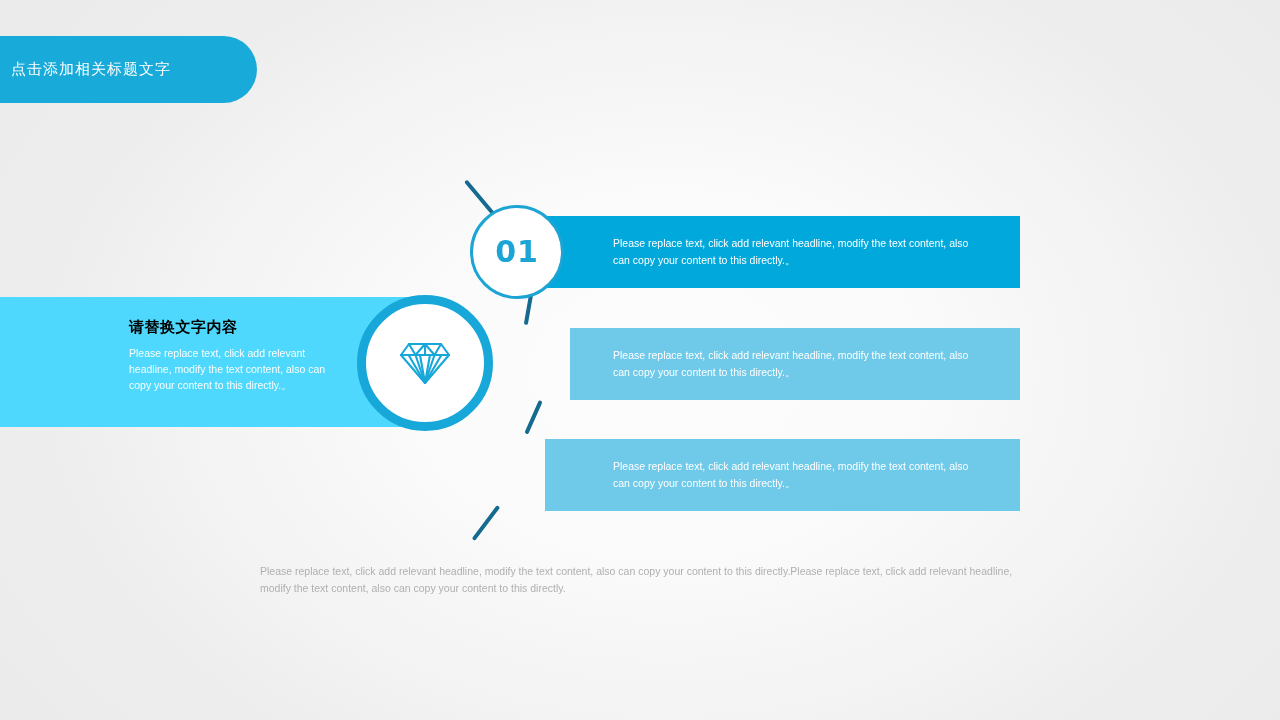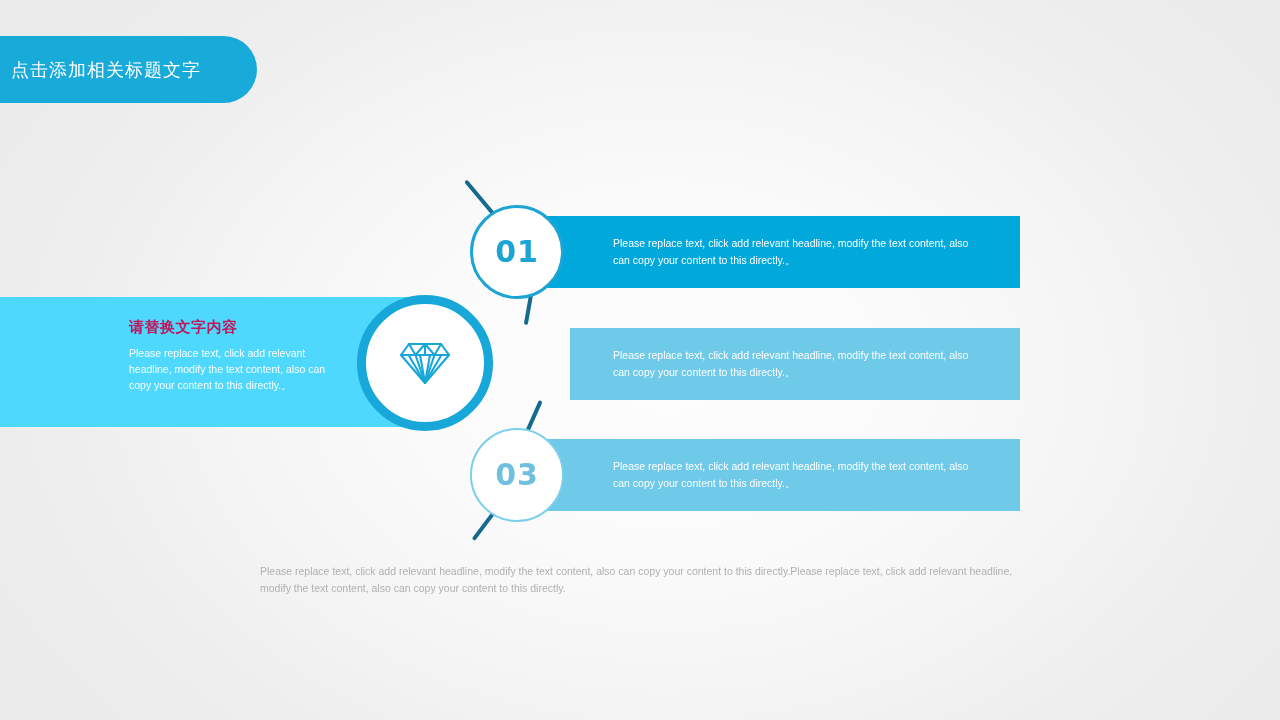--- a/index.html
+++ b/index.html
@@ -37,21 +37,21 @@
     width: 257px;
     height: 67px;
     background: #18AAD9;
     border-top-right-radius: 34px;
     border-bottom-right-radius: 34px;
     display: flex;
     align-items: center;
   }
   #title-text {
     color: #ffffff;
-    font-size: 18px;
+    font-size: 15px;
     letter-spacing: 1px;
     padding-left: 11px;
     white-space: nowrap;
     font-family: "DejaVu Sans", "Liberation Sans", sans-serif;
   }
 
   
   #left-panel {
     position: absolute;
     left: 0;
@@ -60,21 +60,21 @@
     height: 130px;
     background: #4FD8FD;
   }
   #left-panel-inner {
     position: absolute;
     left: 129px;
     top: 21px;
     width: 215px;
   }
   #left-heading {
-    color: #be185d;
+    color: #000000;
     font-size: 15px;
     font-weight: bold;
     letter-spacing: 0.5px;
     margin: 0 0 9px 0;
     font-family: "DejaVu Sans", "Liberation Sans", sans-serif;
   }
   #left-body {
     color: #ffffff;
     font-size: 10.5px;
     line-height: 1.52;
@@ -278,20 +278,17 @@
   <div class="row" id="row-2">
     <div class="row-bar">
       <p class="row-bar-text">Please replace text, click add relevant headline, modify the text content, also can copy your content to this directly.。</p>
     </div>
   </div>
 
   <div class="row" id="row-3">
     <div class="row-bar">
       <p class="row-bar-text">Please replace text, click add relevant headline, modify the text content, also can copy your content to this directly.。</p>
     </div>
-    <div class="row-circle">
-      <span class="row-num">03</span>
-    </div>
   </div>
 
   <p id="footer-note">Please replace text, click add relevant headline, modify the text content, also can copy your content to this directly.Please replace text, click add relevant headline, modify the text content, also can copy your content to this directly.</p>
 
 </div>
 
 </body></html>

